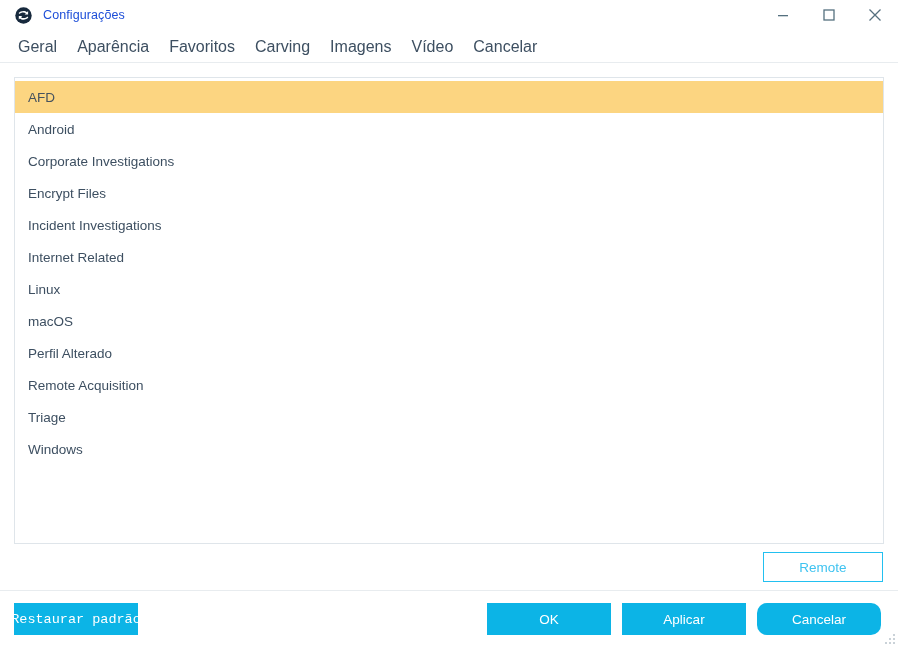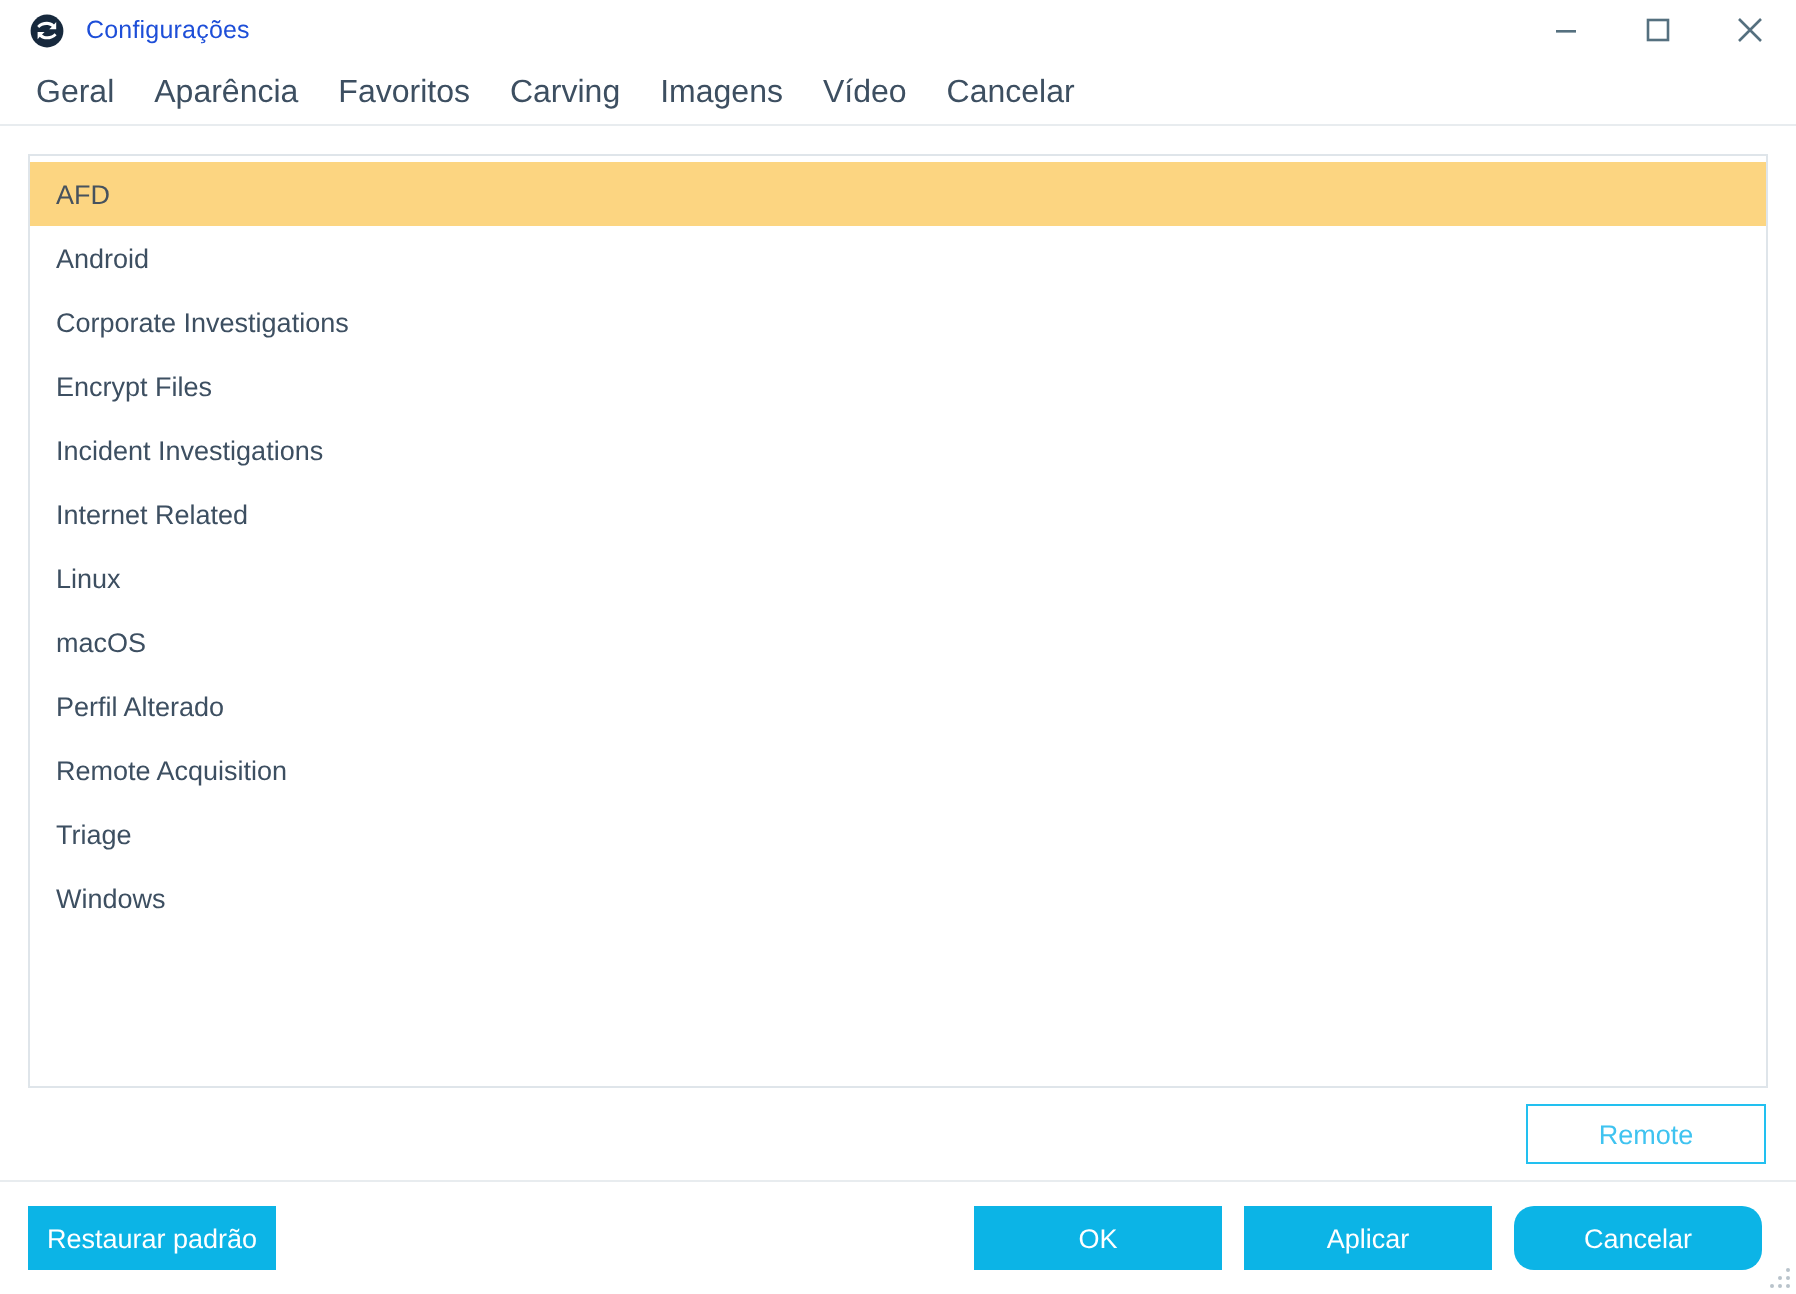--- a/index.html
+++ b/index.html
@@ -195,21 +195,21 @@
     font-size: 13.5px;
     font-family: "Liberation Sans", sans-serif;
     height: 32px;
     display: flex;
     align-items: center;
     justify-content: center;
     cursor: default;
     white-space: nowrap;
   }
 
-  #restore-btn { width: 124px; }
+  #restore-btn { width: 124px; font-family: Liberation Mono, monospace; }
 
   #footer-right {
     margin-left: auto;
     display: flex;
     gap: 11px;
   }
 
   #ok-btn { width: 124px; }
   #apply-btn { width: 124px; }
   #cancel-btn { width: 124px; border-radius: 10px; }

